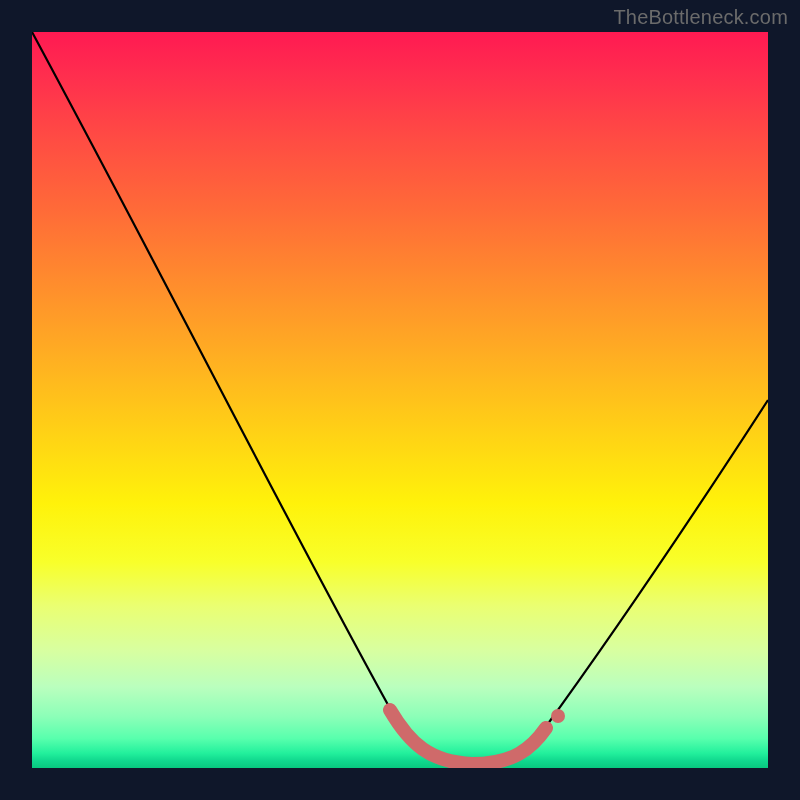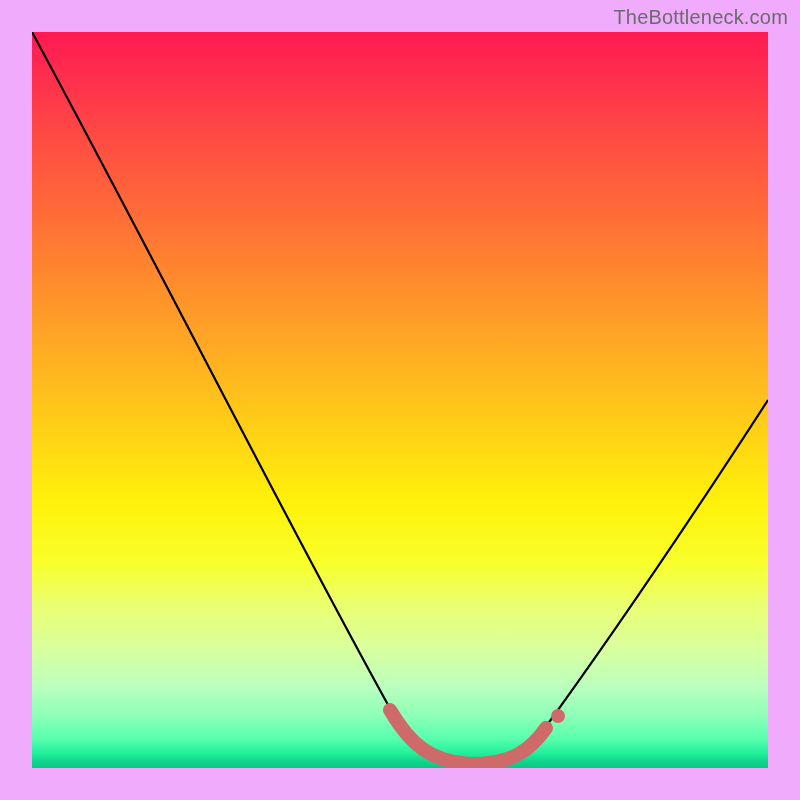--- a/index.html
+++ b/index.html
@@ -10,21 +10,21 @@
     background: #000;
     overflow: hidden;
     font-family: Arial, Helvetica, sans-serif;
   }
   .frame {
     position: absolute;
     left: 0;
     top: 0;
     width: 800px;
     height: 800px;
-    background: #f0abfc;
+    background: #0f172a;
   }
   .plot {
     position: absolute;
     left: 32px;
     top: 32px;
     width: 736px;
     height: 736px;
     background: linear-gradient(to bottom,
       #ff1a52 0%,
       #ff2e4e 6%,

